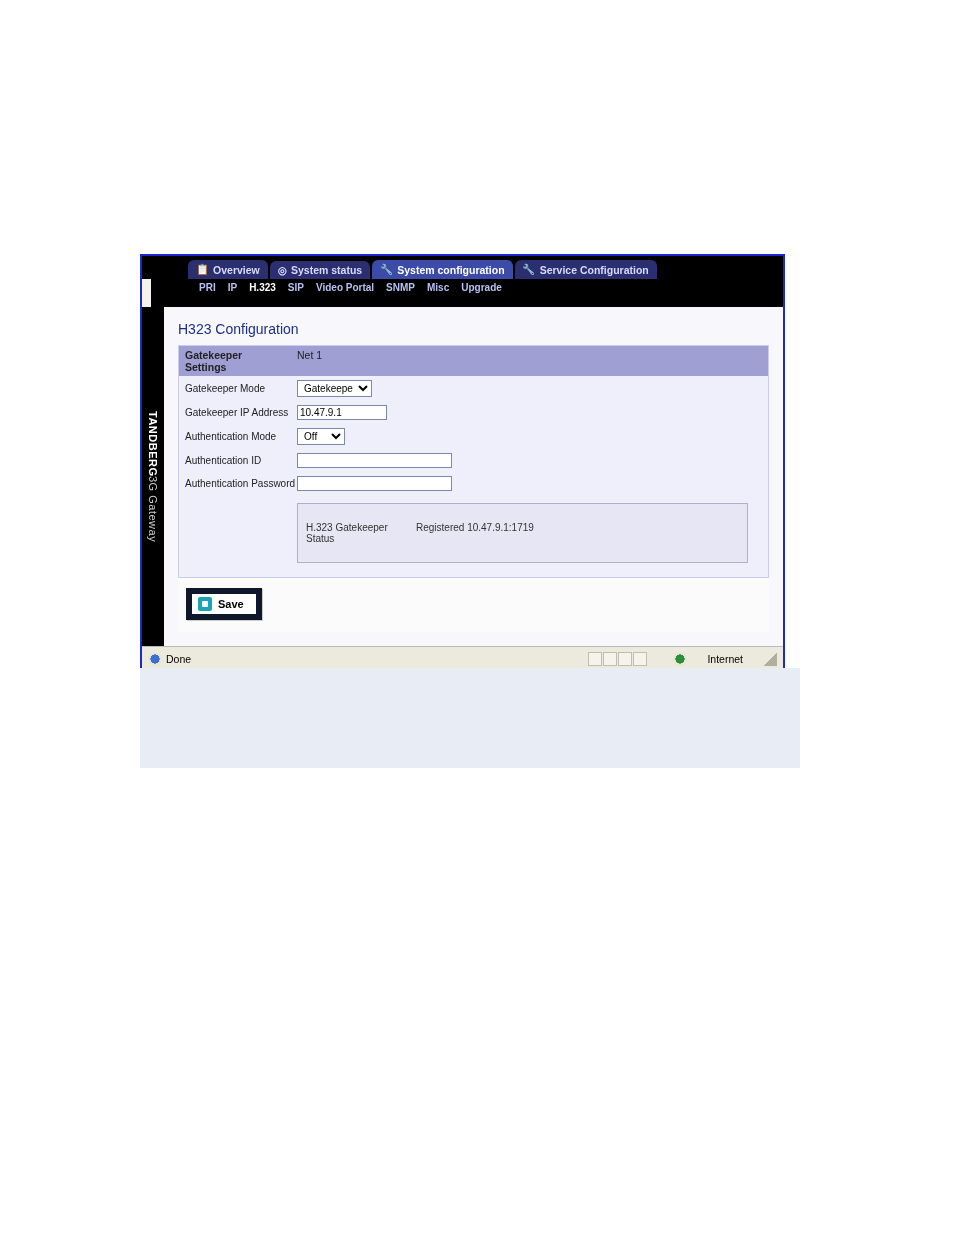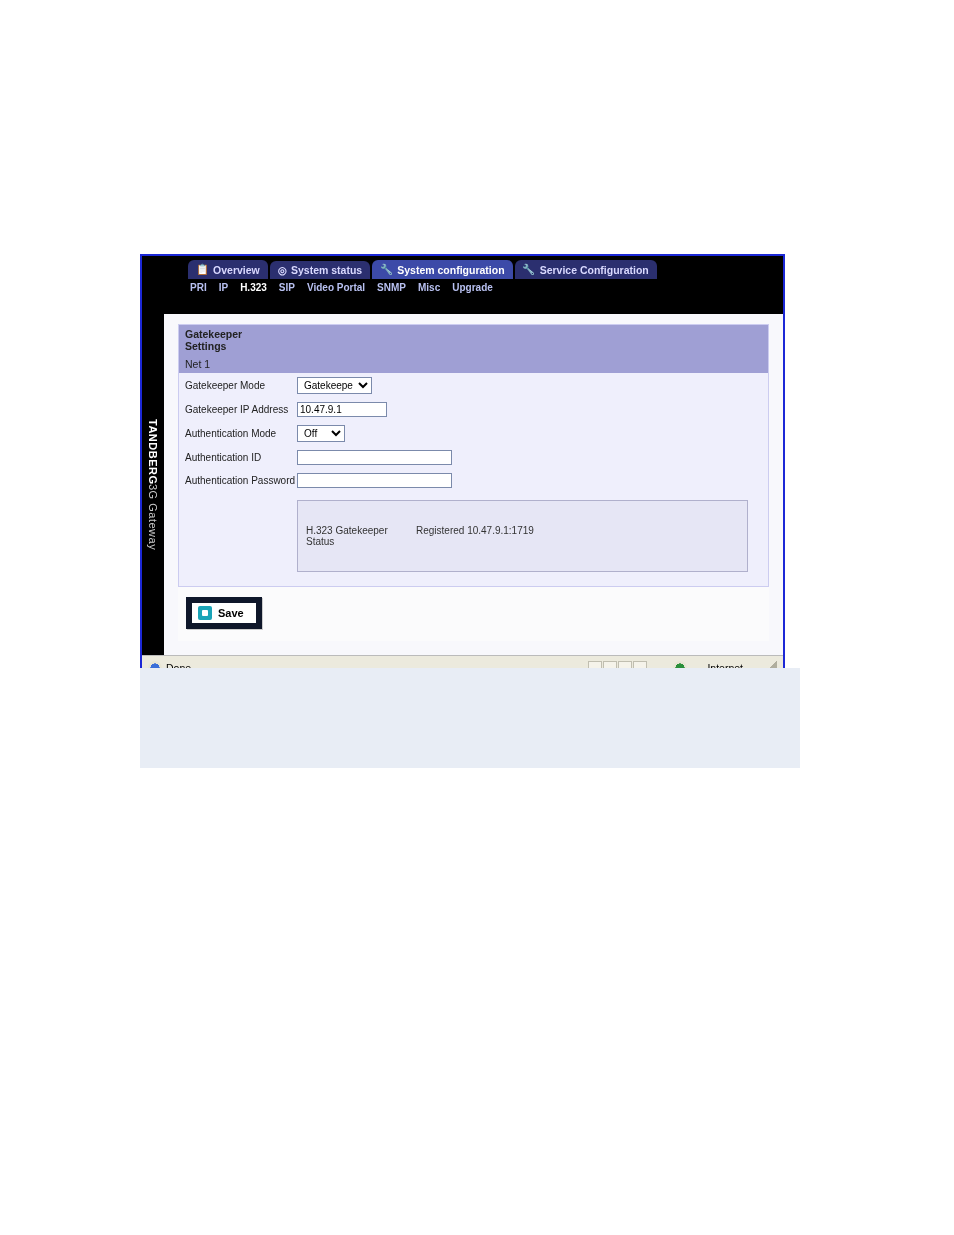--- a/index.html
+++ b/index.html
@@ -44,23 +44,24 @@
     white-space: nowrap;
   }
   .tab.active {
     background: #3c4aa8;
     color: #fff;
   }
   .subtabs {
     background: #000;
     display: flex;
     gap: 12px;
-    padding: 3px 0 21px 48px;
+    padding: 3px 0 14px 48px;
     font-size: 10px;
     color: #b8c0f0;
+    margin-left: 9px;
   }
   .subtab {
     color: #b8c0f0;
     cursor: pointer;
     font-weight: bold;
   }
   .subtab.active { color: #fff; }
   .body-row {
     display: flex;
     background: #fBfBfB;
@@ -92,21 +93,20 @@
     padding: 4px 0 8px 0;
   }
   .panel {
     background: #efeffc;
     border: 1px solid #ccccf0;
   }
   .panel-header {
     background: #9f9fd4;
     display: flex;
     font-size: 10.5px;
-    flex-direction: column;
   }
   .panel-header .cell-a {
     width: 112px;
     padding: 3px 6px;
     font-weight: bold;
     color: #222;
   }
   .panel-header .cell-b {
     padding: 3px 6px;
     color: #222;
@@ -131,21 +131,21 @@
   .sel-gk { width: 75px; }
   .sel-auth { width: 48px; }
   .inp-ip { width: 90px; }
   .inp-authid { width: 155px; }
   .inp-authpw { width: 155px; }
   .status-box {
     margin: 8px 20px 14px 118px;
     border: 1px solid #b0b0cc;
     background: #e6e6f5;
     display: flex;
-    padding: 24px 8px;
+    padding: 18px 8px;
     font-size: 10px;
     color: #333;
   }
   .status-box .slabel { width: 110px; }
   .status-box .sval { flex:1; }
   .save-row {
     padding: 10px 8px 12px 8px;
     background: #fbfbfc;
   }
   .save-btn {
@@ -259,20 +259,21 @@
     <span class="subtab">Misc</span>
     <span class="subtab">Upgrade</span>
   </div>
 
   <div class="body-row">
     <div class="sidebar">
       <span>TANDBERG</span>
       <span class="light">3G Gateway</span>
     </div>
     <div class="main">
+      <div class="page-title">H323 Configuration</div>
 
       <div class="panel">
         <div class="panel-header">
           <div class="cell-a">Gatekeeper Settings</div>
           <div class="cell-b">Net 1</div>
         </div>
 
         <div class="form-row">
           <div class="lbl">Gatekeeper Mode</div>
           <select class="sel-gk">

